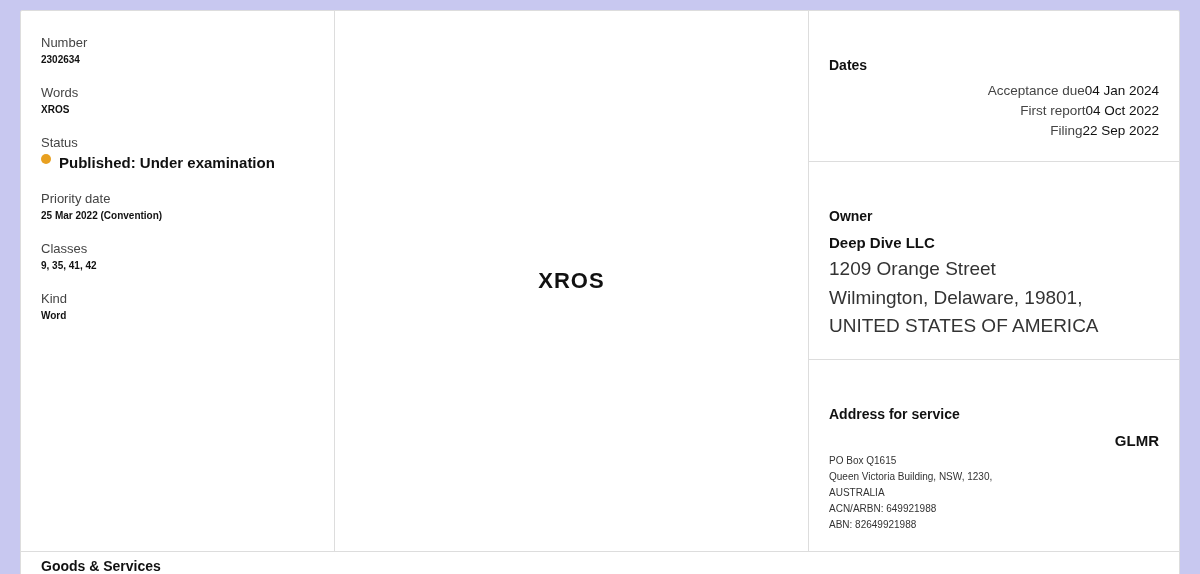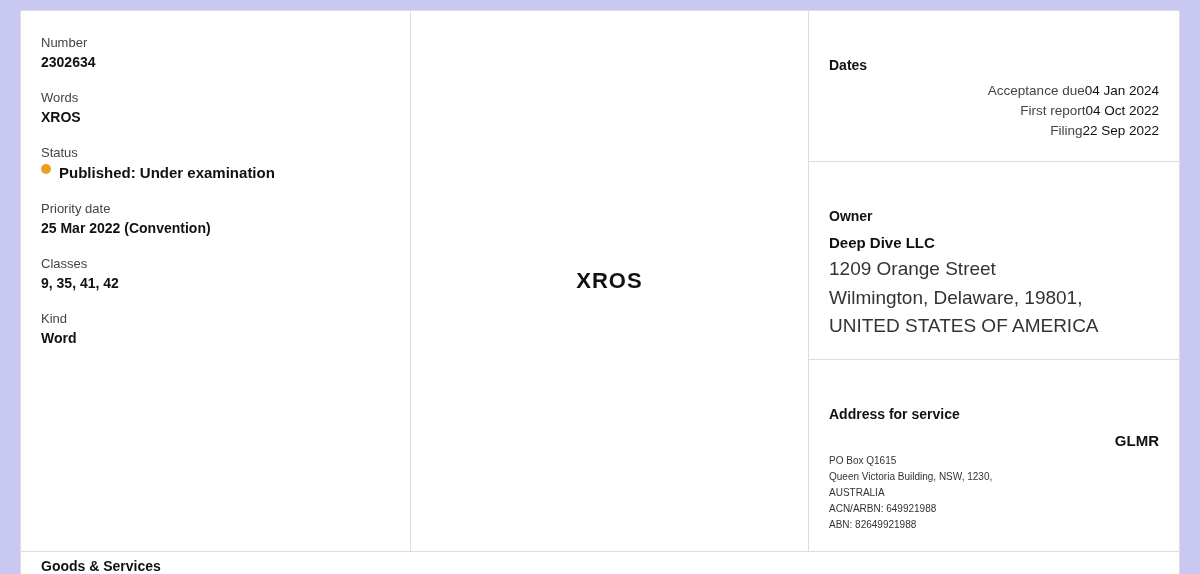--- a/index.html
+++ b/index.html
@@ -24,38 +24,38 @@
       border-radius: 2px;
     }
 
     .main-content {
       display: flex;
       flex: 1;
     }
 
     
     .left-panel {
-      width: 390px;
+      width: 314px;
       border-right: 1px solid #ddd;
       padding: 24px 20px;
       display: flex;
       flex-direction: column;
       gap: 20px;
     }
 
     .field-group {}
 
     .field-label {
       font-size: 13px;
       color: #444;
       margin-bottom: 4px;
     }
 
     .field-value {
-      font-size: 14px;
+      font-size: 10px;
       font-weight: bold;
       color: #111;
     }
 
     .status-row {
       display: flex;
       align-items: flex-start;
       gap: 8px;
     }
 

